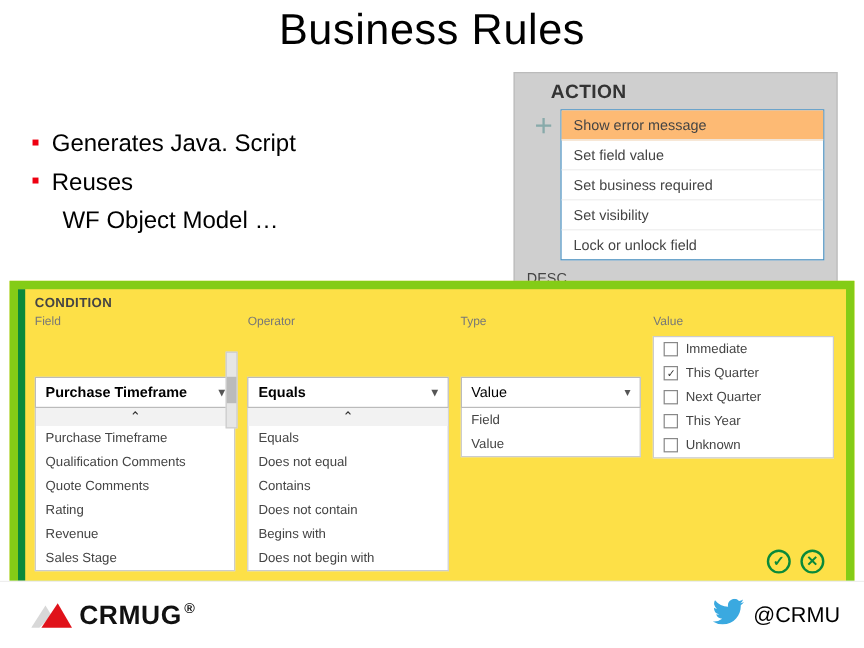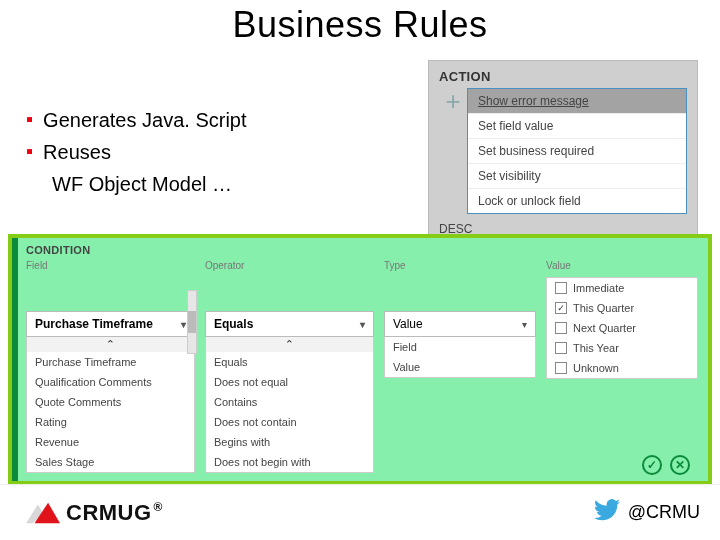--- a/index.html
+++ b/index.html
@@ -5,32 +5,32 @@
   * { box-sizing: border-box; margin: 0; padding: 0; }
   body { width: 720px; height: 540px; font-family: "Segoe UI", Arial, sans-serif; background: #fff; overflow: hidden; position: relative; }
   .slide-title { font-size: 36px; font-weight: 400; text-align: center; margin-top: 4px; letter-spacing: 0.5px; }
   .bullets { position: absolute; left: 26px; top: 104px; font-size: 20px; line-height: 1.6; }
   .bullets .row { display: flex; align-items: flex-start; }
   .bullets .bullet { color: #e01; font-size: 20px; margin-right: 10px; line-height: 1.5; }
   .bullets .indent { margin-left: 26px; }
 
   
   .action-panel { position: absolute; right: 22px; top: 60px; width: 270px; background: #cfcfcf; border: 1px solid #bbb; padding: 8px 10px 10px 10px; }
-  .action-header { font-size: 13px; font-weight: 600; color: #333; letter-spacing: 0.3px; }
+  .action-header { font-size: 16px; font-weight: 600; color: #333; letter-spacing: 0.3px; margin-left: 20px; }
   .action-row { display: flex; align-items: flex-start; margin-top: 4px; }
   .plus-icon { font-size: 26px; font-weight: 300; color: #8aa; width: 28px; text-align: center; line-height: 1; }
   .action-menu { flex: 1; background: #fff; border: 1px solid #4a90c0; }
   .action-menu .item { padding: 5px 10px; font-size: 12px; color: #444; border-bottom: 1px solid #eee; cursor: pointer; }
   .action-menu .item:last-child { border-bottom: none; }
-  .action-menu .item.selected { background: #a3a3a3; text-decoration: underline; }
+  .action-menu .item.selected { background: #fdba74; }
   .desc-label { font-size: 12px; font-weight: 400; color: #444; margin-top: 6px; }
   .desc-dash { font-size: 14px; color: #555; margin-left: 4px; }
 
   
-  .condition-panel { position: absolute; left: 8px; top: 234px; right: 8px; background: #86efac; border: 4px solid #84cc16; }
+  .condition-panel { position: absolute; left: 8px; top: 234px; right: 8px; background: #fde047; border: 7px solid #84cc16; }
   .green-accent { position: absolute; left: 0; top: 0; bottom: 0; width: 6px; background: #0a8a3a; }
   .cond-header { font-size: 11px; font-weight: 600; color: #444; padding: 6px 12px 4px 14px; letter-spacing: 0.3px; }
   .cond-columns { display: flex; padding: 0 10px 8px 14px; gap: 10px; }
   .col { flex: 1; position: relative; }
   .col-label { font-size: 10px; color: #777; margin-bottom: 6px; }
   .dd { position: relative; margin-top: 40px; }
   .dd-header { display: flex; justify-content: space-between; align-items: center; border: 1px solid #bbb; background: #fff; padding: 4px 8px; font-size: 12px; height: 26px; cursor: pointer; }
   .dd-header .arrow { font-size: 10px; color: #555; }
   .dd-header.selected-strong { font-weight: 600; }
   .dd-list { border: 1px solid #ccc; border-top: none; background: #fff; }

